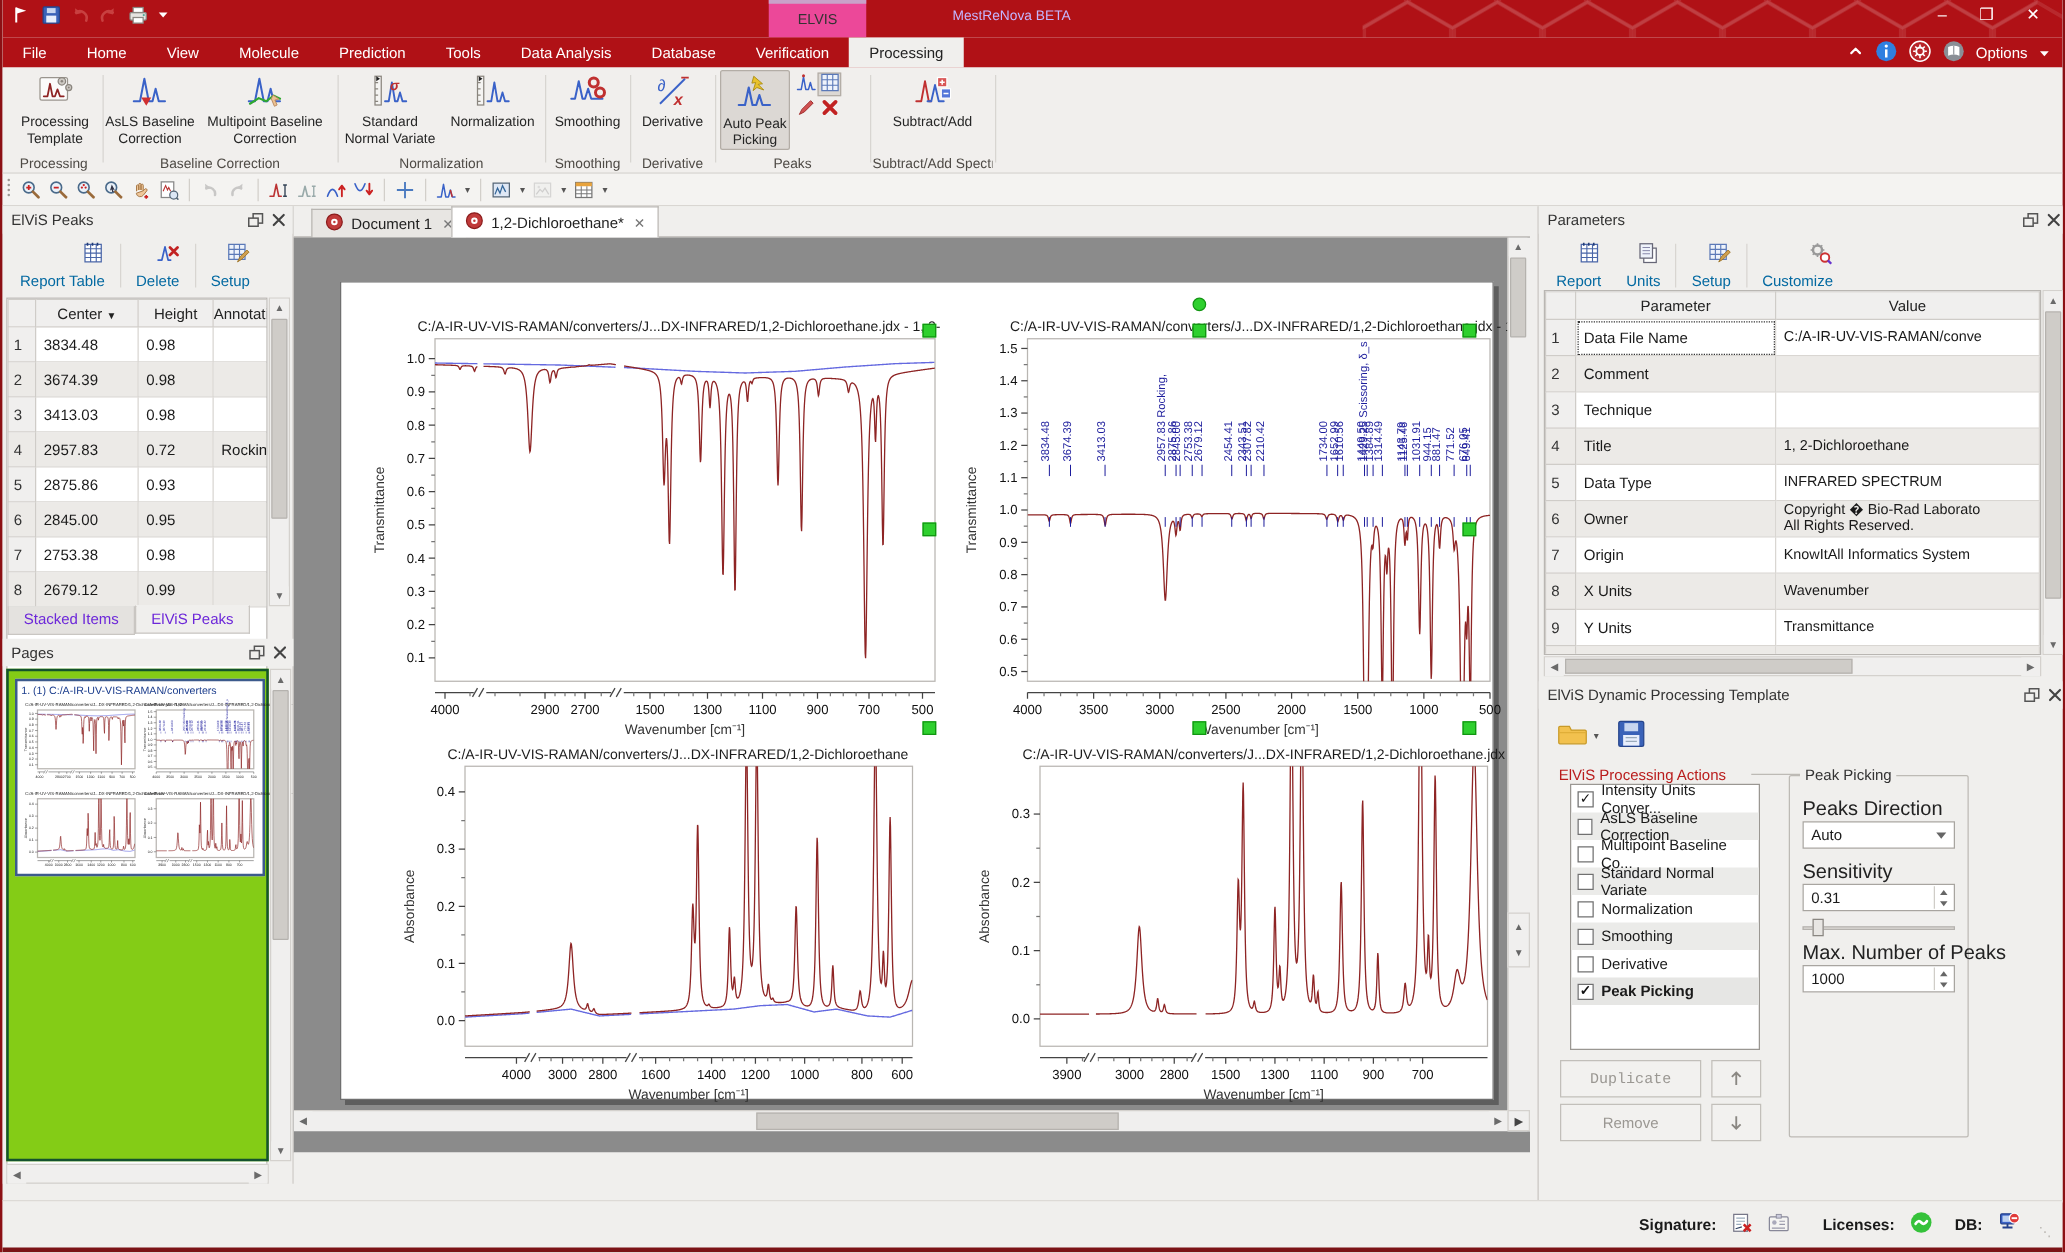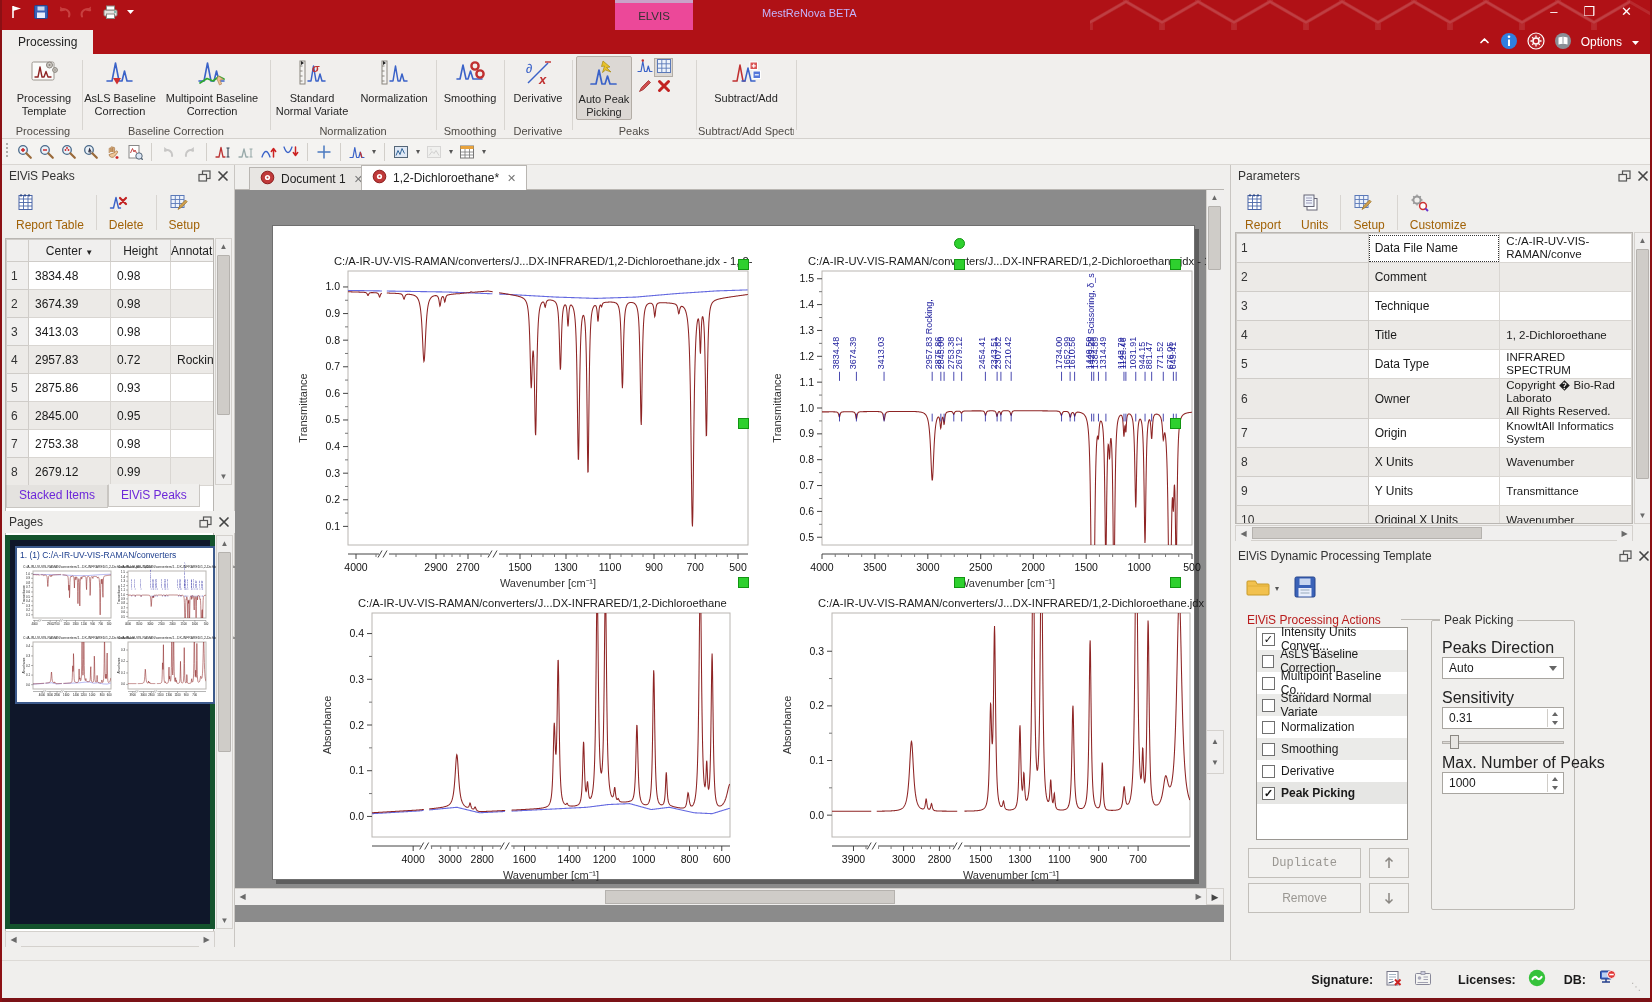--- a/index.html
+++ b/index.html
@@ -39,39 +39,39 @@
   .toolbar2 { position:absolute; left:0; top:139px; width:100%; height:26px; background:#f4f3f1; border-bottom:1px solid #d9d6d2;
               display:flex; align-items:center; gap:6px; padding-left:2px; }
   .t2sep { width:1px; height:18px; background:#d2cfca; margin:0 2px; }
   .t2i { display:inline-flex; align-items:center; }
   .ddc { font-size:8px; color:#555; margin-left:1px; }
   .dim { opacity:0.4; }
   
   .ptitle { height:22px; line-height:22px; padding-left:7px; font-size:12px; color:#333; position:relative; background:#f0efed; }
   .ptitle .pbtns { position:absolute; right:4px; top:3px; display:flex; gap:4px; }
   .ptoolbar { display:flex; align-items:flex-start; padding:4px 2px 2px 4px; gap:0; }
-  .ptb { display:flex; flex-direction:column; align-items:flex-start; padding:2px 10px; font-size:12px; color:#a16207; }
+  .ptb { display:flex; flex-direction:column; align-items:flex-end; padding:2px 10px; font-size:12px; color:#0369a1; }
   .ptb .tlabel { margin-top:3px; }
   .ptbsep { width:1px; background:#d8d5d1; align-self:stretch; margin:4px 2px; }
   
   .leftdock { position:absolute; left:0; top:165px; width:233px; height:782px; background:#f0efed; border-right:1px solid #c9c6c2; }
   .tblwrap { position:absolute; left:3px; top:73px; right:20px; bottom:0; border:1px solid #b9b6b2; background:#fff; overflow:hidden; }
   table.grid { border-collapse:collapse; width:100%; table-layout:fixed; }
   table.grid th { background:#f0efee; border:1px solid #cfccc8; font-weight:normal; font-size:12px; height:22px; color:#222; overflow:hidden; white-space:nowrap; }
   table.grid td { border:1px solid #d9d6d2; font-size:12px; height:28px; padding:0 6px; overflow:hidden; white-space:nowrap; background:#fff; }
   table.grid tr.alt td { background:#eceae7; }
   table.grid td.num { background:#f0efee; color:#333; border-color:#cfccc8; padding:0 4px; }
   .vscroll { position:absolute; top:73px; right:2px; bottom:0; width:17px; background:#f0efee; border:1px solid #d4d1cd; }
   .sbtn { position:absolute; left:0; width:15px; height:15px; background:#f0efee; color:#6a6a6a; font-size:8px; text-align:center; line-height:15px; }
   .sthumb { position:absolute; left:1px; width:13px; background:#cfccc8; border:1px solid #b5b2ae; border-radius:1px; }
   .bottomtabs { position:absolute; left:0; bottom:-24px; display:flex; padding-left:4px; }
   .btab { padding:3px 12px 4px; font-size:12px; color:#6d28d9; background:#e4e2df; border:1px solid #c9c6c2; border-top:none; }
   .btab.active { background:#f0efed; border-top:1px solid #f0efed; font-weight:normal; position:relative; top:-1px; }
   .pagespanel { position:absolute; left:0; top:346px; width:233px; height:436px; }
-  .pagesbody { position:absolute; left:3px; top:24px; right:20px; bottom:18px; background:#0f172a; border:5px solid #14532d;padding-left:40px; }
+  .pagesbody { position:absolute; left:3px; top:24px; right:20px; bottom:18px; background:#84cc16; border:2px solid #14532d;padding-left:40px; }
   .thumb { position:absolute; left:5px; top:6px; width:200px; height:158px; background:#fff; border:2px solid #3c5a8c; }
   .thumb .cap { position:absolute; left:3px; top:2px; font-size:8.5px; color:#1a3c8c; white-space:nowrap; overflow:hidden; width:192px; }
   .pages-hscroll { position:absolute; left:3px; bottom:0; right:20px; height:16px; background:#f0efee; border:1px solid #d4d1cd; }
   
   .center { position:absolute; left:233px; top:165px; width:989px; height:757px; }
   .tabbar { position:absolute; left:0; top:0; width:100%; height:25px; border-bottom:1px solid #b9b6b2; background:#f0efed; }
   .dtab { position:absolute; top:2px; height:23px; display:flex; align-items:center; gap:6px; padding:0 10px;
           font-size:12px; color:#222; background:#e8e6e3; border:1px solid #b9b6b2; border-bottom:none; }
   .dtab.active { background:#fff; height:25px; top:0; z-index:2; }
   .dtab .x { color:#777; font-size:11px; margin-left:2px; }
@@ -205,20 +205,21 @@
     <div class="brandtab">ELVIS</div>
     <div class="win-title">MestReNova BETA</div>
     <div class="winbtns">
       <span>–</span>
       <span>❒</span>
       <span>✕</span>
     </div>
   </div>
 
   <div class="menubar">
+    <span id="menu-items"><span class="mitem">File</span><span class="mitem">Home</span><span class="mitem">View</span><span class="mitem">Molecule</span><span class="mitem">Prediction</span><span class="mitem">Tools</span><span class="mitem">Data Analysis</span><span class="mitem">Database</span><span class="mitem">Verification</span></span>
     <span class="mitem active">Processing</span>
   </div>
   <div class="menu-right">
     <span class="ic"><svg width="13" height="13" viewBox="0 0 13 13" xmlns="http://www.w3.org/2000/svg">
           <path d="M3 8.5 L6.5 5 10 8.5" stroke="#fff" stroke-width="1.7" stroke-linecap="round" stroke-linejoin="round" fill="none"></path>
         </svg></span>
     <span class="ic"><svg width="18" height="18" viewBox="0 0 18 18" xmlns="http://www.w3.org/2000/svg">
           <circle cx="9" cy="9" r="8" fill="#2f7fe0"></circle>
           <rect x="8" y="7.5" width="2" height="6.5" fill="#fff"></rect>
           <circle cx="9" cy="4.8" r="1.3" fill="#fff"></circle>
@@ -1452,20 +1453,25 @@
               <path d="M7 1.5 V3 M7 11 V12.5 M1.5 7 H3 M11 7 H12.5 M3.2 3.2 L4.2 4.2 M9.8 9.8 L10.8 10.8 M10.8 3.2 L9.8 4.2 M4.2 9.8 L3.2 10.8" stroke="#999" stroke-width="1.3"></path>
               <circle cx="13" cy="13" r="3.4" stroke="#c33" stroke-width="1.5" fill="#fff"></circle>
               <line x1="15.3" y1="15.3" x2="18" y2="18" stroke="#63c" stroke-width="1.9"></line>
             </svg></span>
         <span class="tlabel">Customize</span>
       </span>
     </div>
     <div class="ptablewrap">
       <table class="grid" id="params-table">
           <tbody>
+            <tr>
+              <th style="width:24px;"></th>
+    <th style="width:160px;">Parameter</th>
+    <th>Value</th>
+            </tr>
             <tr class="" style="height:29px;">
       <td class="num">1</td>
               <td class="focuscell" style="height:29px;">Data File Name</td>
       <td class="val">C:/A-IR-UV-VIS-RAMAN/conve</td>
             </tr>
             <tr class="alt" style="height:29px;">
       <td class="num">2</td>
               <td class="" style="height:29px;">Comment</td>
       <td class="val"></td>
             </tr>

